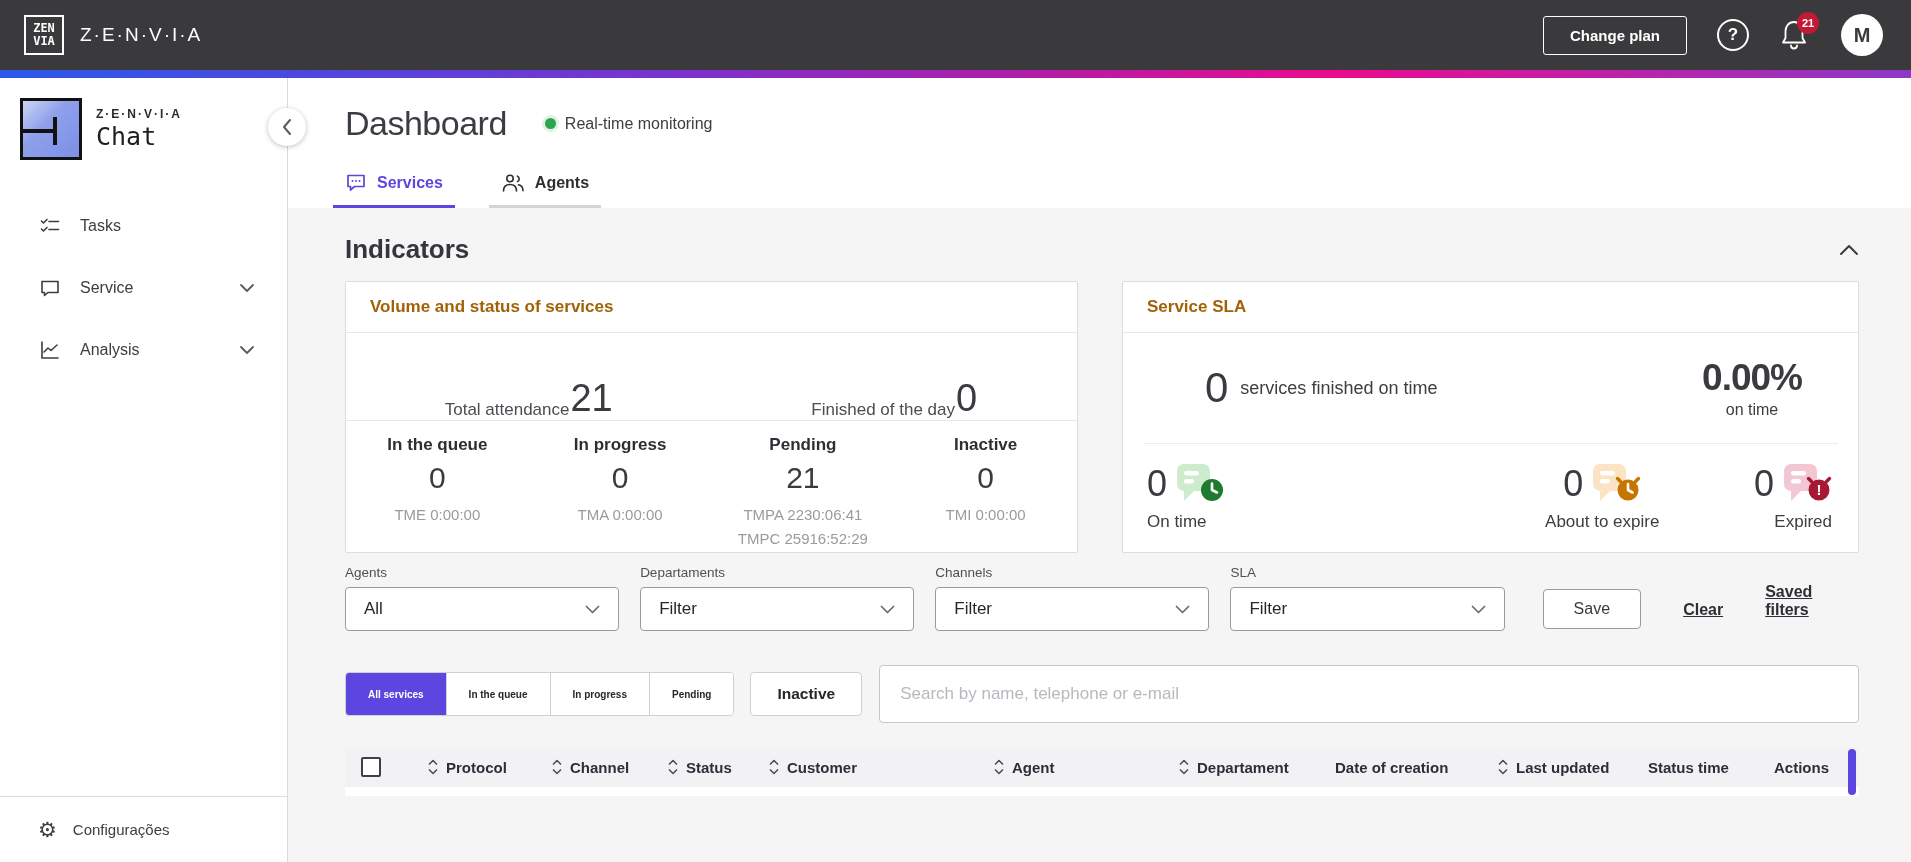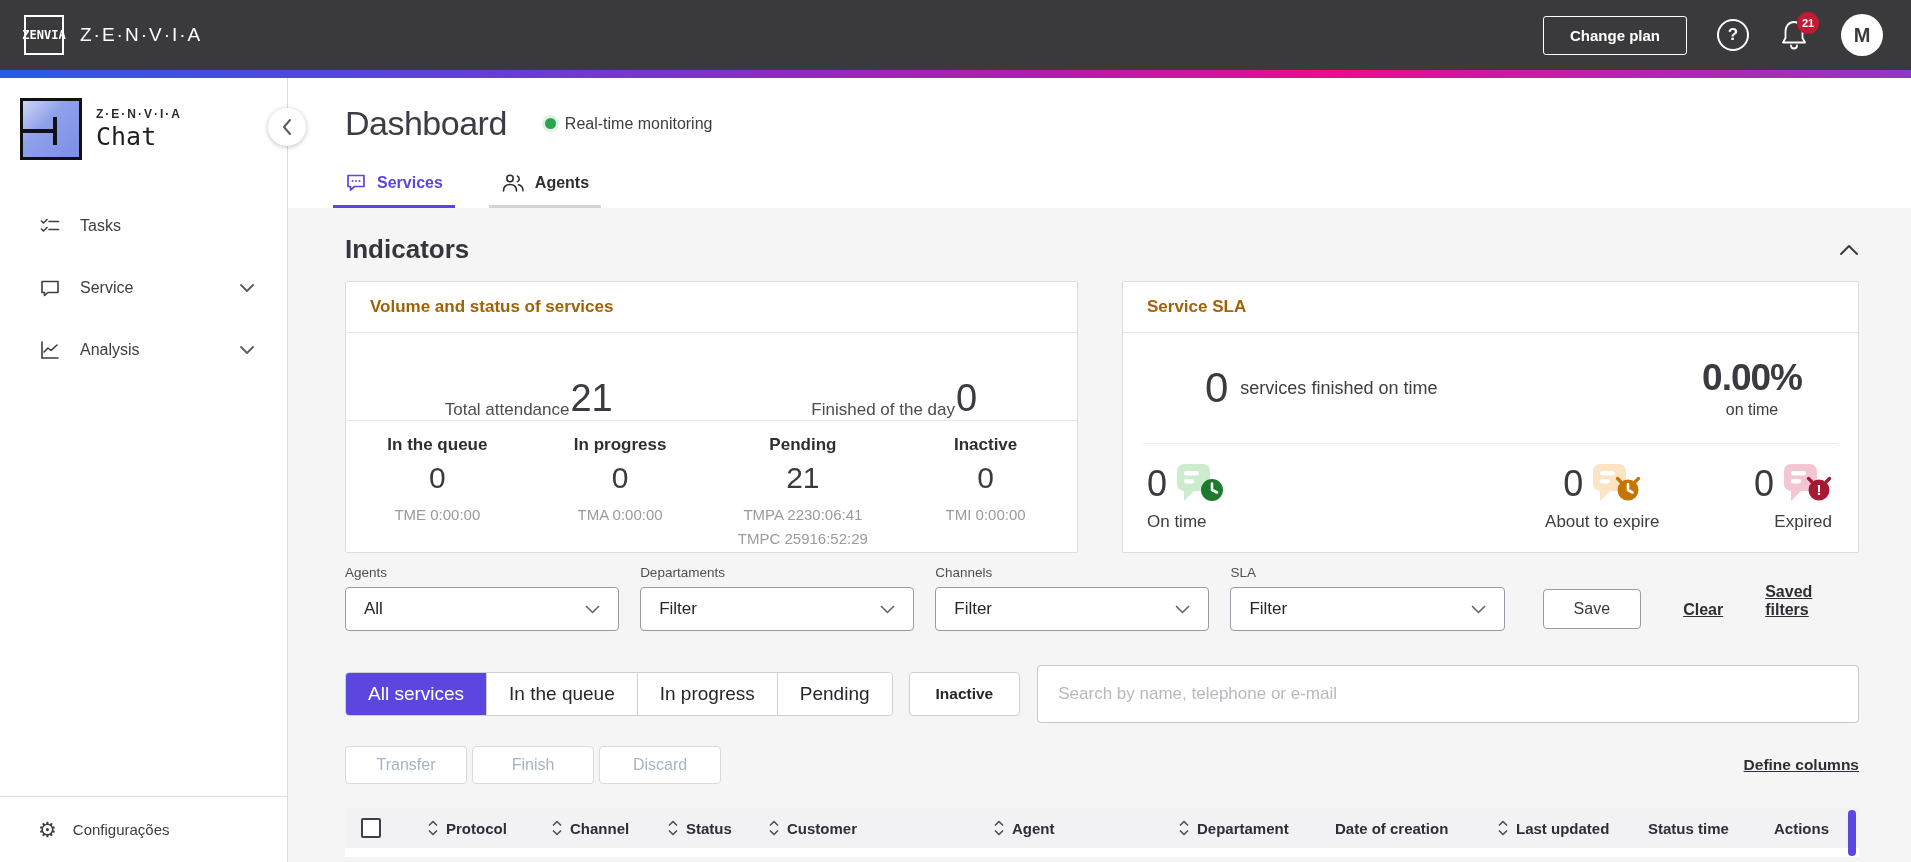--- a/index.html
+++ b/index.html
@@ -3,21 +3,21 @@
 <meta charset="utf-8">
 <style>
   * { box-sizing: border-box; margin: 0; padding: 0; }
   html,body { width:1911px; height:862px; overflow:hidden; background:#fff;
     font-family:"Liberation Sans", sans-serif; color:#3d3d42; }
 
   
   .topbar { height:70px; background:#3a3a3c; display:flex; align-items:center;
     justify-content:space-between; padding:0 28px 0 24px; }
   .topbar-left { display:flex; align-items:center; gap:16px; }
-  .z-logo { width:40px; height:40px; border:2px solid #fff; display:flex; flex-direction:row;
+  .z-logo { width:40px; height:40px; border:2px solid #fff; display:flex; flex-direction:column;
     align-items:center; justify-content:center; color:#fff;
     font-family:"DejaVu Sans Mono", monospace; font-weight:bold; font-size:12px; line-height:13px; }
   .brand-text { color:#fff; font-size:19px; letter-spacing:2px; font-weight:400; }
   .topbar-right { display:flex; align-items:center; gap:30px; }
   .change-plan { background:transparent; border:1.5px solid #fff; color:#fff; border-radius:3px;
     font-size:15px; font-weight:bold; padding:10px 26px; cursor:pointer;
     font-family:"Liberation Sans", sans-serif; }
   .help-icon { width:32px; height:32px; border:2.5px solid #fff; border-radius:50%;
     color:#fff; font-size:17px; font-weight:bold; display:flex; align-items:center; justify-content:center; }
   .bell-wrap { position:relative; width:32px; height:34px; }
@@ -124,21 +124,21 @@
   .save-btn { height:40px; width:100px; background:#fff; border:1px solid #9a9aa2; border-radius:4px;
     font-size:16px; font-weight:500; color:#3a3a40; margin:0 0 2px 17px; cursor:pointer;
     font-family:"Liberation Sans", sans-serif; }
   .link-btn { font-size:16px; font-weight:bold; color:#2e2e35; text-decoration:underline;
     margin:0 0 12px 42px; cursor:pointer; }
 
   
   .seg-row { display:flex; align-items:center; margin-top:34px; }
   .seg-group { display:flex; border-radius:4px; overflow:hidden; border:1px solid #cfcfd4; background:#fff; }
   .seg-btn { height:42px; display:flex; align-items:center; justify-content:center;
-    font-size:19px; font-weight:normal; color:#26262b; background:#fff; border:none;
+    font-size:10px; font-weight:bold; color:#26262b; background:#fff; border:none;
     border-right:1px solid #cfcfd4; cursor:pointer; padding:0 22px;
     font-family:"Liberation Sans", sans-serif; }
   .seg-btn:last-child { border-right:none; }
   .seg-btn.active { background:#5b46e0; color:#fff; }
   .standalone-btn { height:44px; padding:0 26px; margin-left:16px; background:#fff;
     border:1px solid #cfcfd4; border-radius:4px; font-size:15.5px; font-weight:bold; color:#26262b;
     cursor:pointer; font-family:"Liberation Sans", sans-serif; }
   .search-input { flex:1; height:58px; margin-left:17px; background:#fff; border:1px solid #c6c6cc;
     border-radius:4px; padding:0 20px; font-size:17px; color:#26262b;
     font-family:"Liberation Sans", sans-serif; }
@@ -434,26 +434,20 @@
         <div class="seg-group">
           <button class="seg-btn active">All services</button>
           <button class="seg-btn">In the queue</button>
           <button class="seg-btn">In progress</button>
           <button class="seg-btn">Pending</button>
         </div>
         <button class="standalone-btn">Inactive</button>
         <input class="search-input" type="text" placeholder="Search by name, telephone or e-mail" style="">
       </div>
 
-      <div class="actions-row">
-        <button class="ghost-btn">Transfer</button>
-        <button class="ghost-btn">Finish</button>
-        <button class="ghost-btn">Discard</button>
-        <div class="define-cols">Define columns</div>
-      </div>
 
       <div class="table-wrap">
         <div class="thead">
           <div class="th th-check">
             <div class="checkbox"></div>
           </div>
           <div class="th" style="width:124px">
             <svg width="12" height="16" viewBox="0 0 12 16">
               <polyline points="2,5.5 6,1.5 10,5.5" fill="none" stroke="#4a4a55" stroke-width="1.5" stroke-linejoin="round"></polyline>
               <polyline points="2,10.5 6,14.5 10,10.5" fill="none" stroke="#4a4a55" stroke-width="1.5" stroke-linejoin="round"></polyline>

